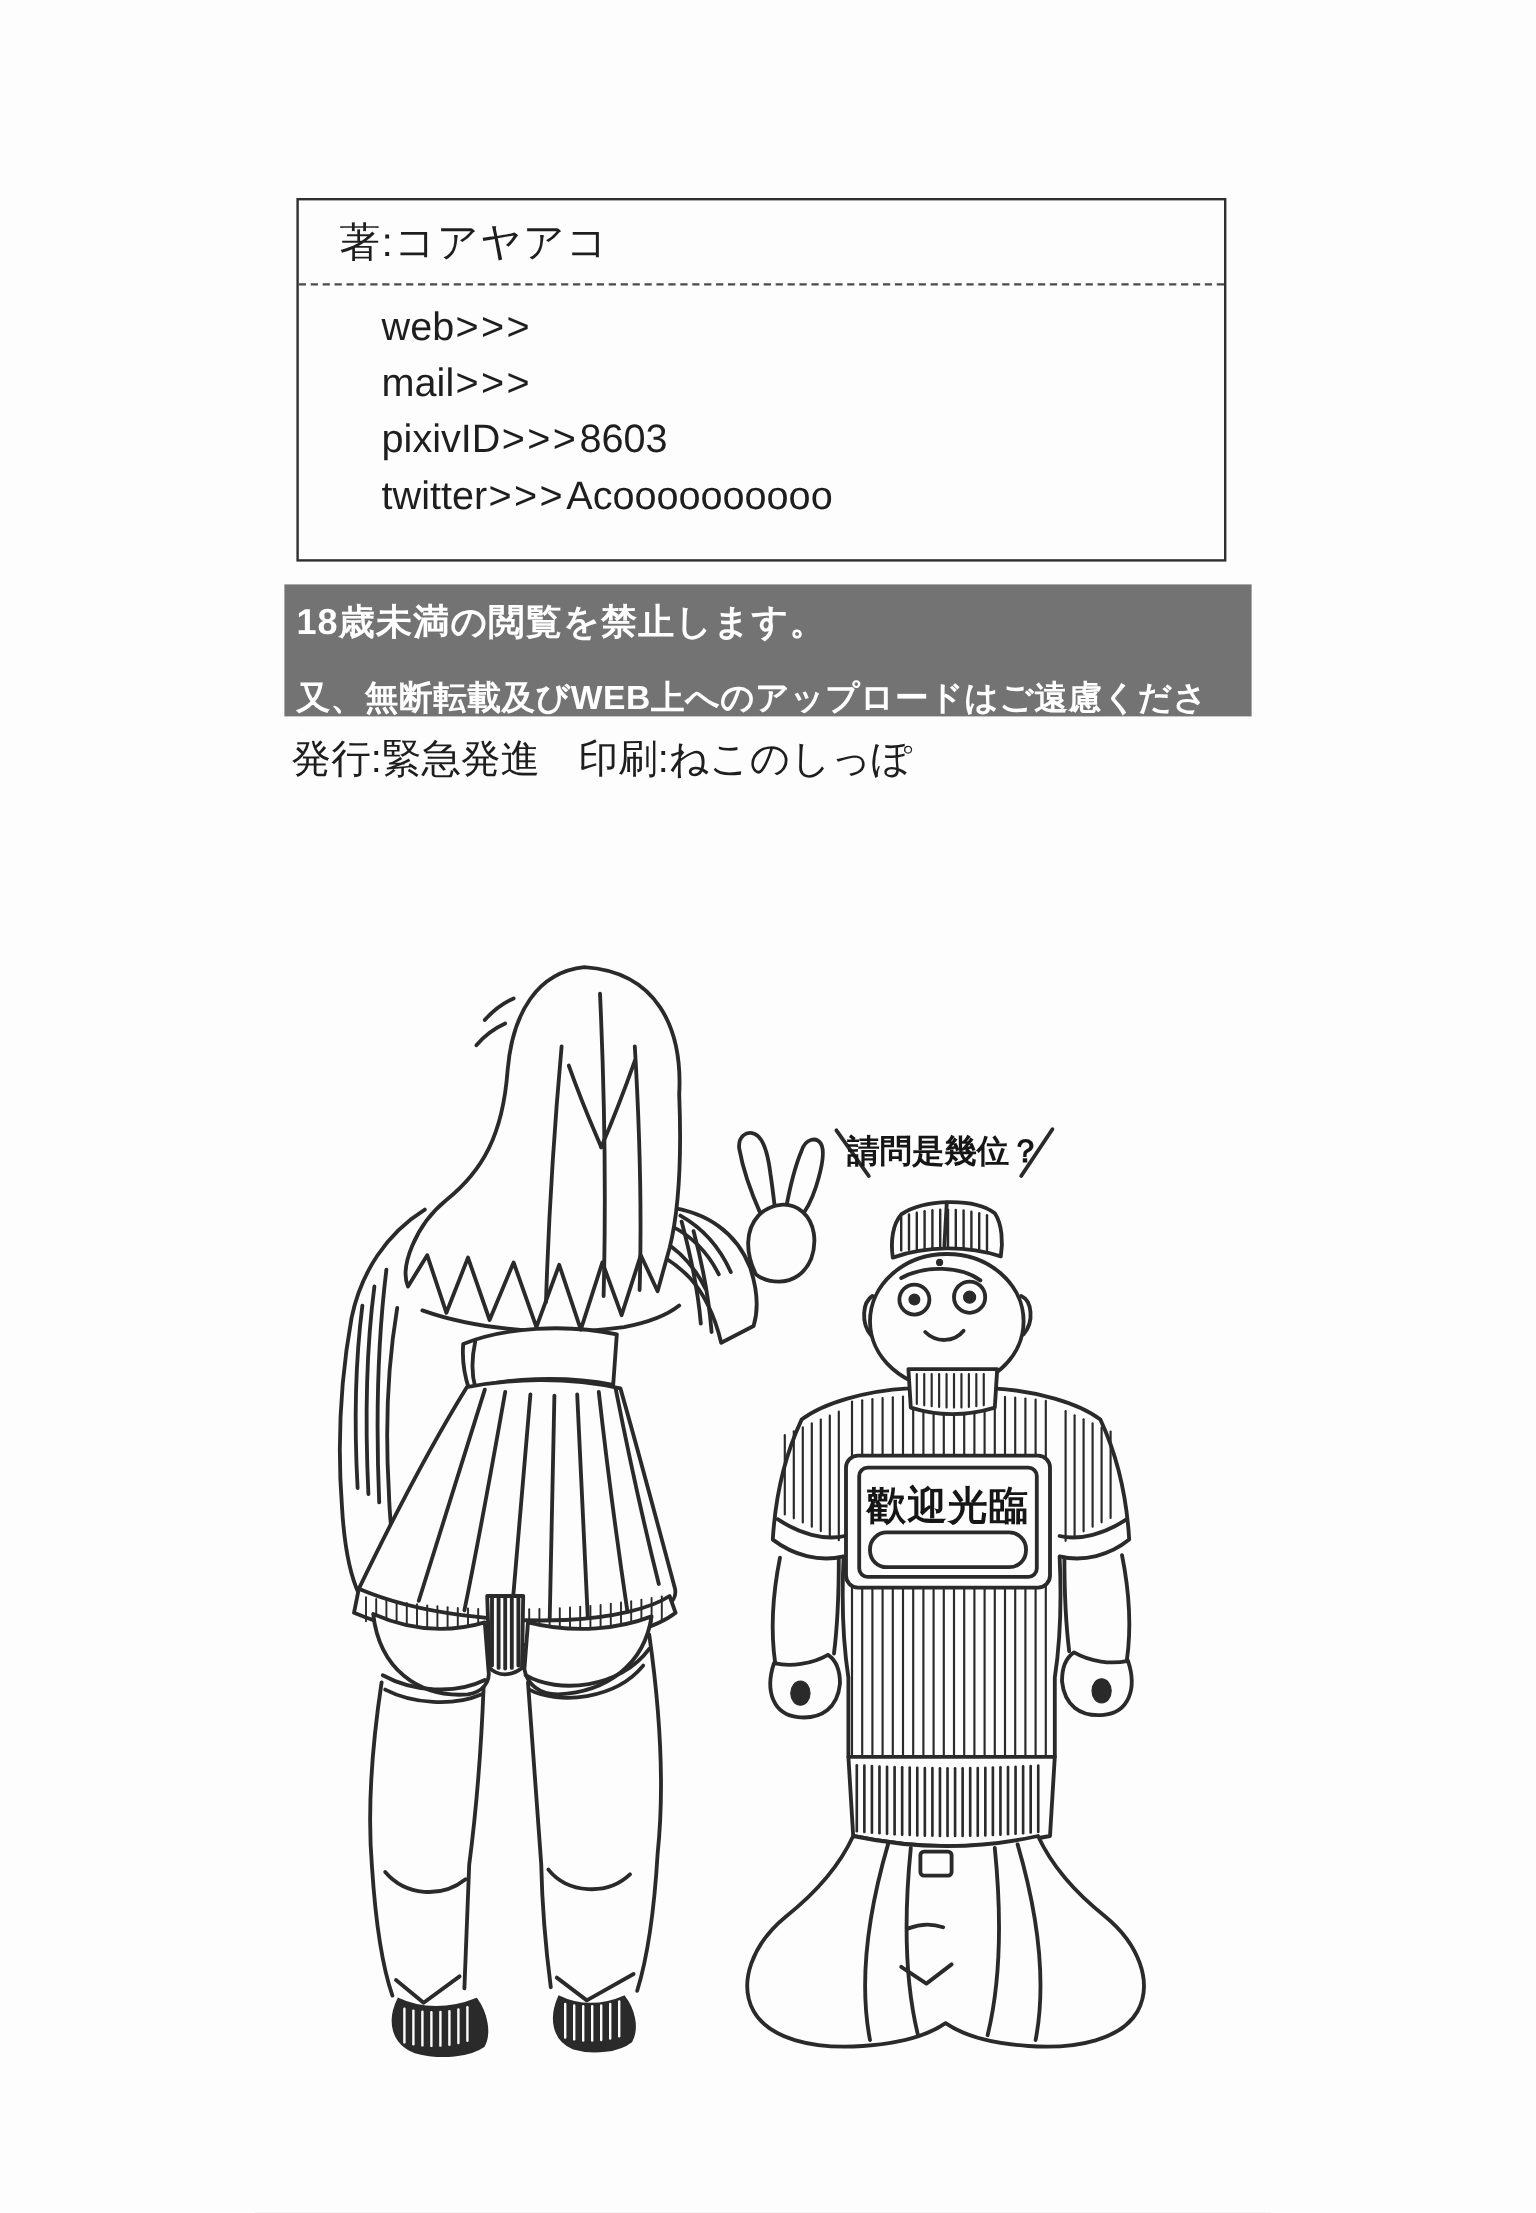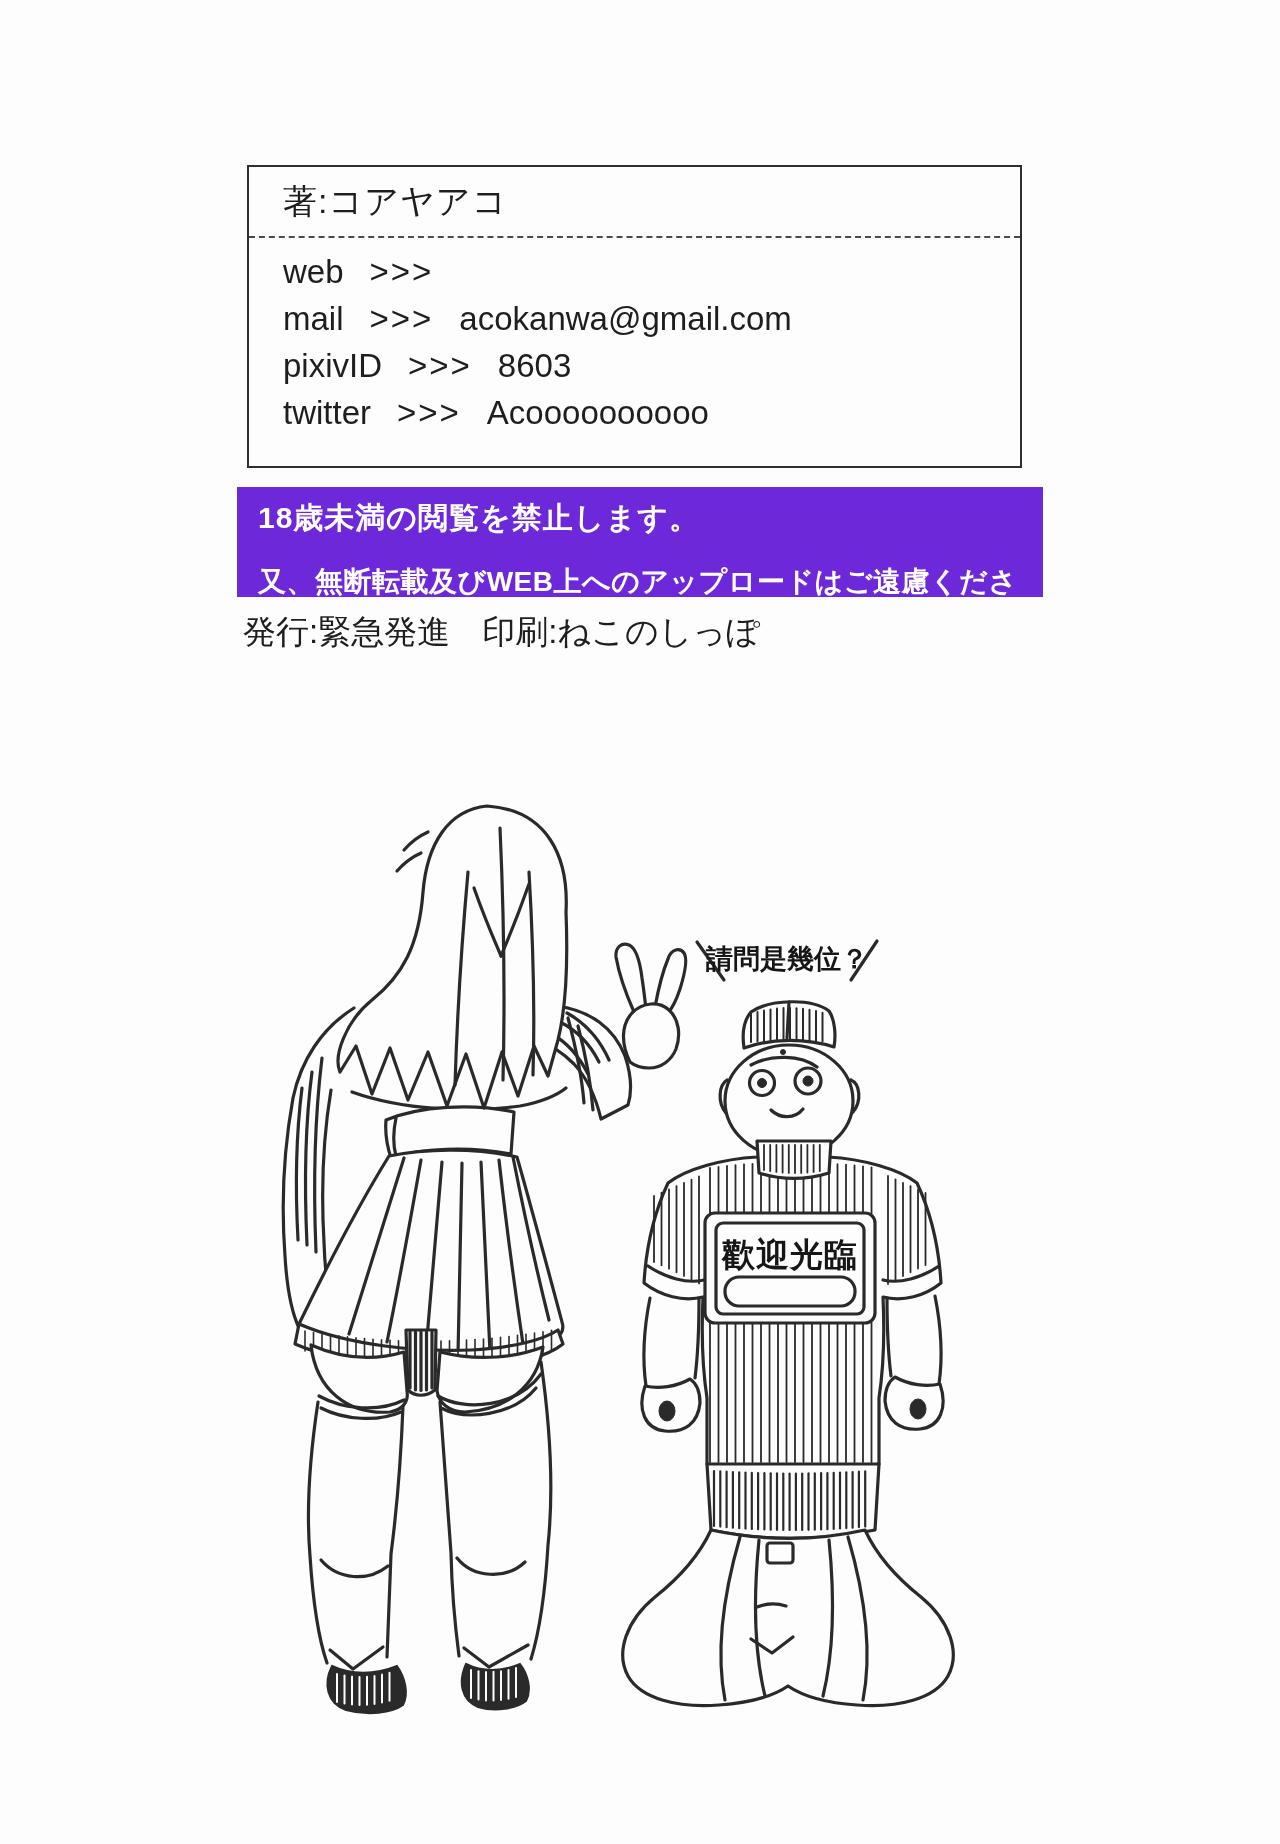--- a/index.html
+++ b/index.html
@@ -9,26 +9,26 @@
     font-family:"Liberation Sans", sans-serif; color:#1e1e1e;
   }
   
   .credits-box {
     position:absolute; left:247px; top:165px; width:775px; height:303px;
     border:2px solid #2f2f2f; background:#fdfdfd; box-sizing:border-box;padding-left:48px;
   }
   .author-line { position:absolute; left:34px; top:12px; font-size:34px; letter-spacing:1px; }
   .credits-divider { position:absolute; left:0; right:0; top:69px; border-top:2px dashed #4a4a4a; }
   .contact-rows { position:absolute; left:34px; top:86px; display:flex; flex-direction:column; gap:9px; }
-  .contact-row { display:flex; gap:26px; align-items:baseline; font-size:33px; }
+  .contact-row { display:flex; gap:1px; align-items:baseline; font-size:33px;margin-left:35px; }
   .contact-row .sep { letter-spacing:2px; }
   
   .warning-banner {
     position:absolute; left:237px; top:487px; width:806px; height:110px;
-    background:#6d28d9; color:#ffffff; box-sizing:border-box; padding:11px 0 0 21px;
+    background:#737373; color:#ffffff; box-sizing:border-box; padding:11px 0 0 10px;
   }
   .warning-line1 { font-size:30px; font-weight:700; letter-spacing:1px; }
   .warning-line2 { font-size:28px; font-weight:700; letter-spacing:0.5px; margin-top:24px; }
   
   .colophon { position:absolute; left:243px; top:610px; display:flex; gap:32px; font-size:33px;justify-content:space-between; }
   
   .art { position:absolute; left:0; top:0; width:1280px; height:1844px; }
   .ln { fill:none; stroke:#2a2a2a; stroke-width:3.2; stroke-linecap:round; stroke-linejoin:round; }
   .fw { fill:#fdfdfd; }
   .fd { fill:#2a2a2a; stroke:#2a2a2a; }
@@ -43,21 +43,20 @@
     <div class="author-line">著:コアヤアコ</div>
     <div class="credits-divider"></div>
     <div class="contact-rows">
       <div class="contact-row">
         <span>web</span>
         <span class="sep">&gt;&gt;&gt;</span>
       </div>
       <div class="contact-row">
         <span>mail</span>
         <span class="sep">&gt;&gt;&gt;</span>
-        <span>acokanwa@gmail.com</span>
       </div>
       <div class="contact-row">
         <span>pixivID</span>
         <span class="sep">&gt;&gt;&gt;</span>
         <span>8603</span>
       </div>
       <div class="contact-row">
         <span>twitter</span>
         <span class="sep">&gt;&gt;&gt;</span>
         <span>Acoooooooooo</span>

